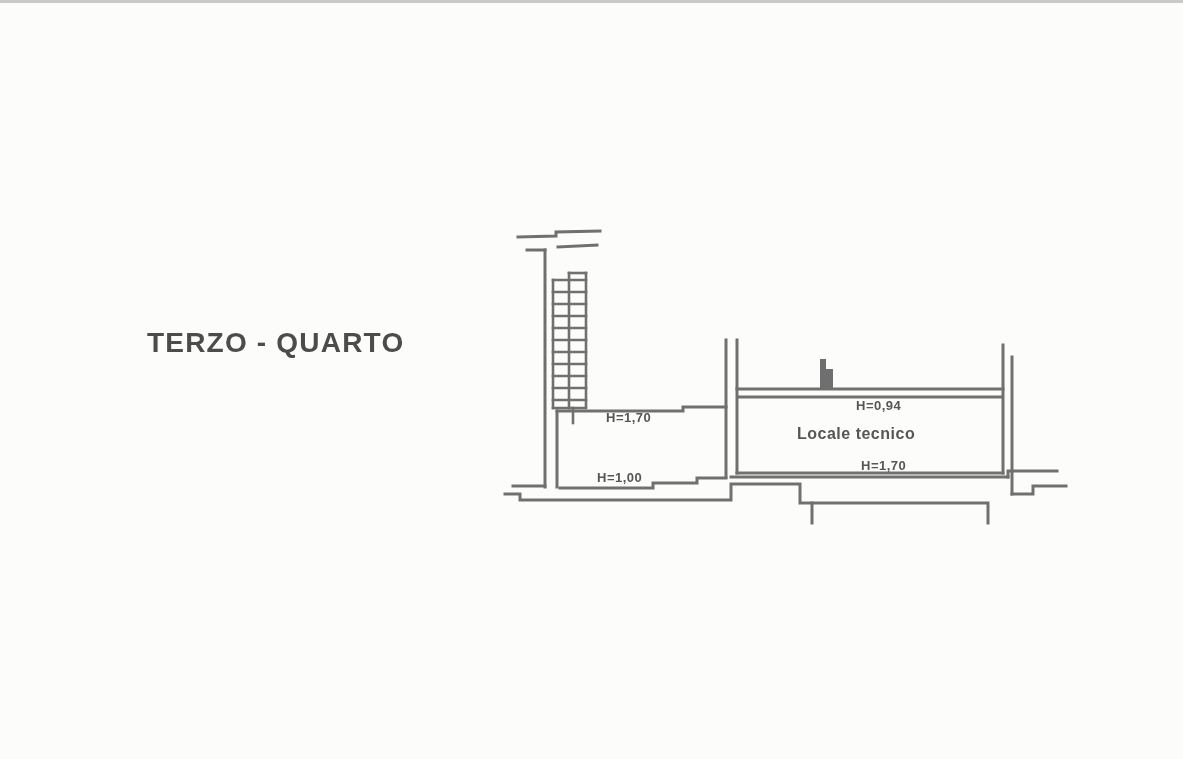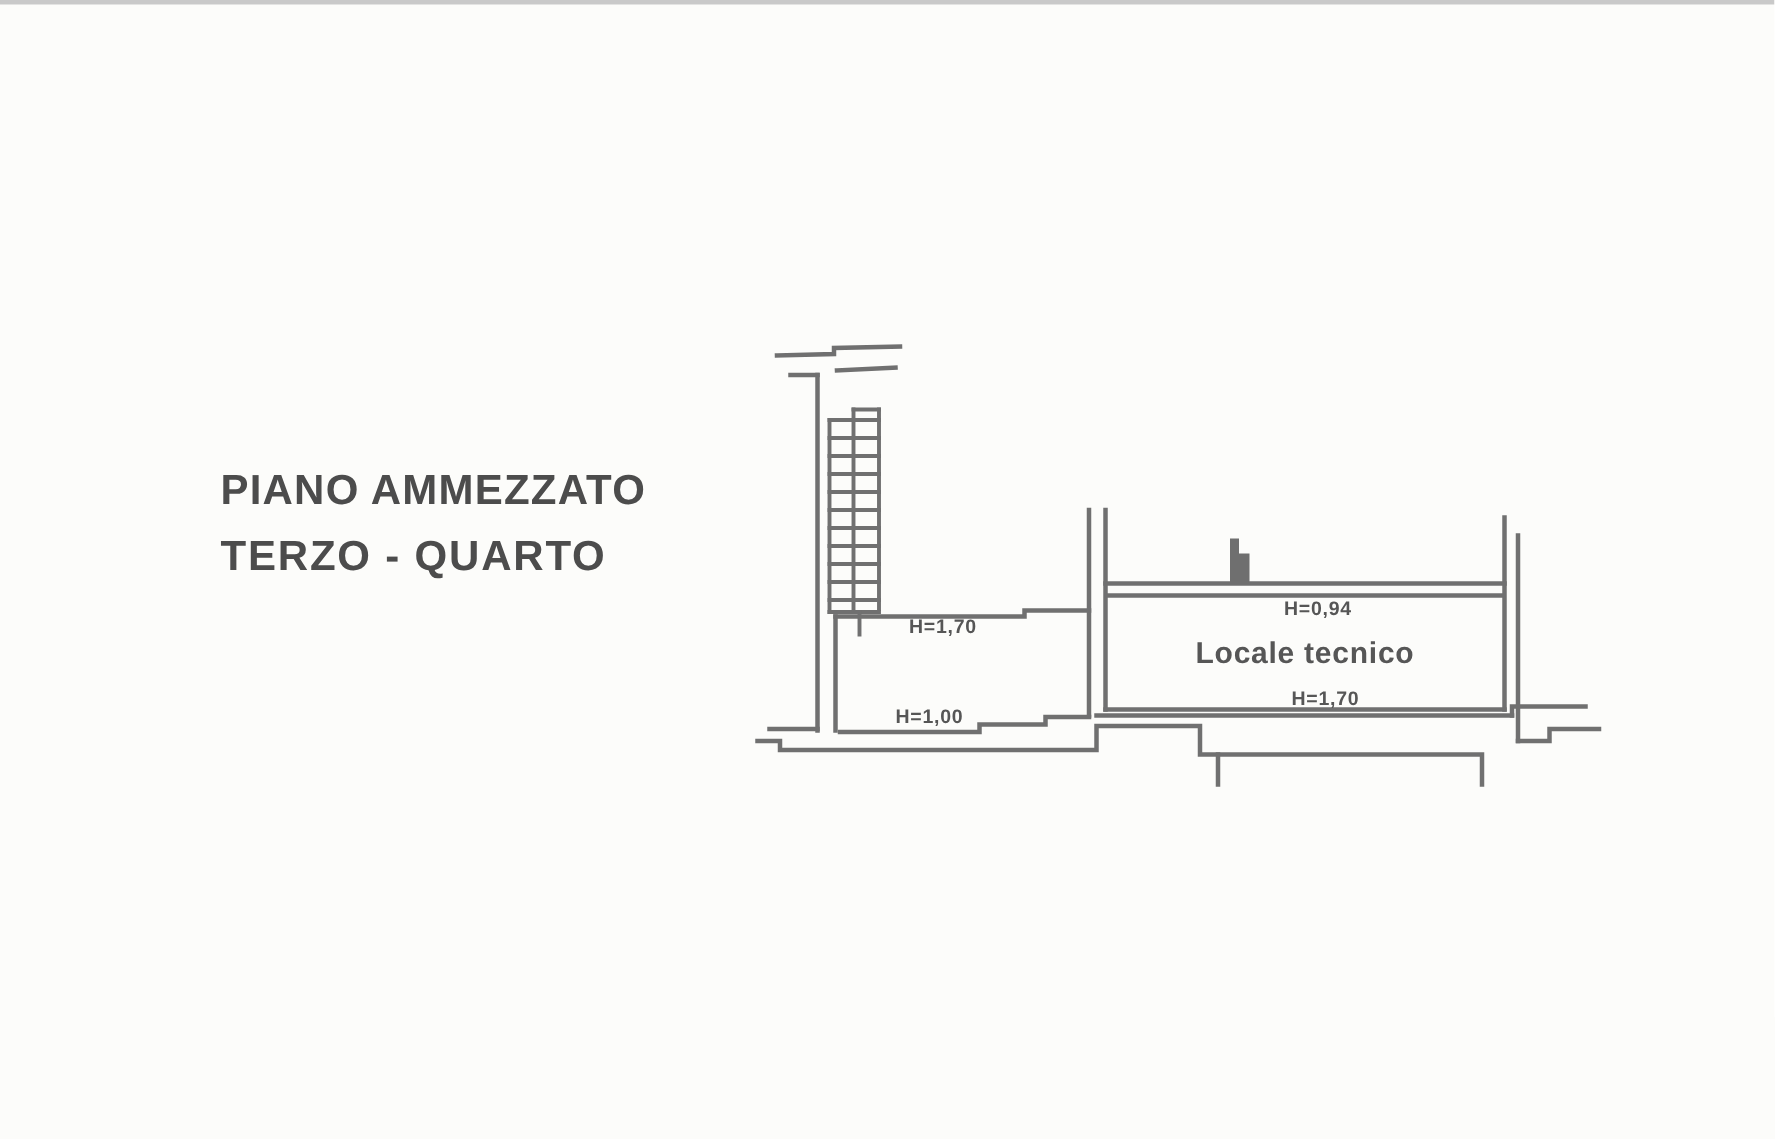--- a/index.html
+++ b/index.html
@@ -48,31 +48,30 @@
     border-radius: 13px;
   }
   .plan svg { position: absolute; left: 0; top: 0; }
   .plan-label {
     position: absolute;
     color: #565656;
     font-weight: bold;
     white-space: nowrap;
   }
   .lbl-sm { font-size: 13px; letter-spacing: 0.5px; }
-  .lbl-md { font-size: 20px; letter-spacing: 0.5px; }
+  .lbl-md { font-size: 16px; letter-spacing: 0.5px; }
 </style>
 </head>
 <body>
 
 <div class="page">
 
   <div class="scan-edge-top"></div>
 
   <div class="title-block">
-    <div class="title-line">PIANO AMMEZZATO</div>
     <div class="title-line second">TERZO - QUARTO</div>
   </div>
 
   <div class="plan">
     <svg width="1183" height="759" viewBox="0 0 1183 759" fill="none" stroke="#707070" stroke-width="3" stroke-linecap="square">
 
       <g>
         <path d="M518,237 L556,236 L556,232 L600,231"></path>
         <path d="M558,247 L597,245"></path>
         <path d="M527,250 L545,250"></path>

